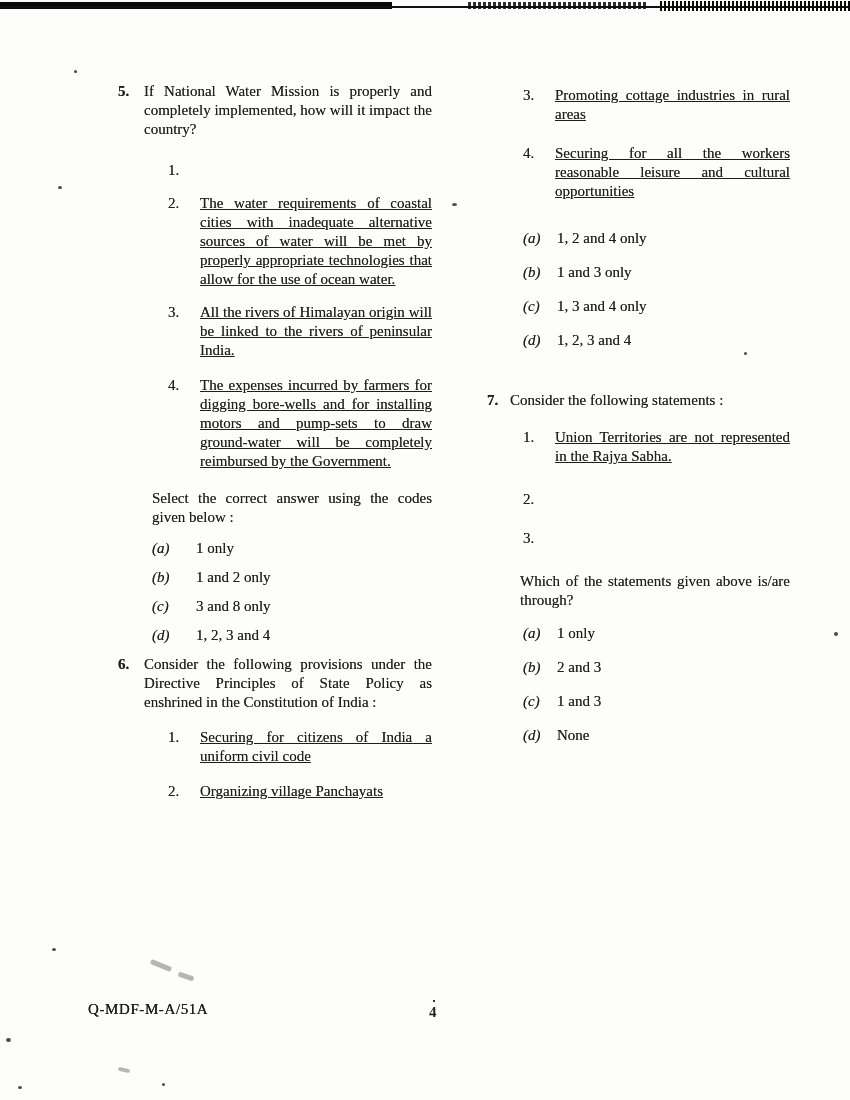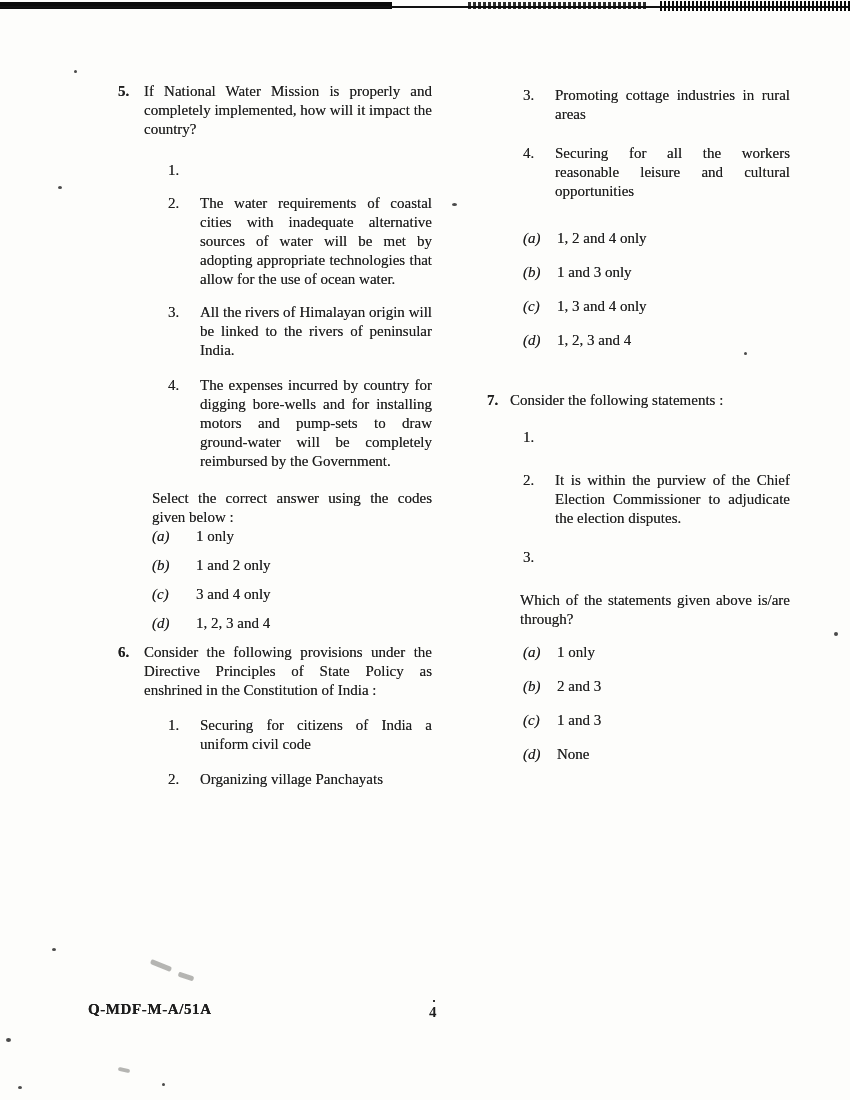--- a/index.html
+++ b/index.html
@@ -30,40 +30,40 @@
 
   .question { display: flex; }
   .qnum { font-weight: 700; flex: 0 0 26px; }
   .col-right .qnum { flex: 0 0 23px; }
   .qbody { flex: 1; text-align: justify; }
 
   .subitem { display: flex; }
   .col-left  .subitem { margin-left: 50px; }
   .col-right .subitem { margin-left: 36px; }
   .inum { flex: 0 0 32px; }
-  .itext { flex: 1; text-align: justify; }
+  .itext { flex: 1; text-align: justify; text-decoration: underline; }
 
   .prompt { text-align: justify; }
   .col-left  .prompt { margin-left: 34px; }
   .col-right .prompt { margin-left: 33px; }
 
   .option { display: flex; }
   .col-left  .option { margin-left: 34px; margin-bottom: 10px; }
   .col-right .option { margin-left: 36px; margin-bottom: 15px; }
   .olabel { font-style: italic; flex: 0 0 34px; }
   .col-left .olabel { flex: 0 0 44px; }
 
   
   .mb22{margin-bottom:22px}.mb20{margin-bottom:20px}.mb14{margin-bottom:14px}
-  .mb16{margin-bottom:16px}.mb18{margin-bottom:18px}.mb10{margin-bottom:0}
+  .mb16{margin-bottom:16px}.mb18{margin-bottom:18px}.mb10{margin-bottom:12px}
   .mb28{margin-bottom:28px}.mb24{margin-bottom:24px}.mb38{margin-bottom:28px}
 
   
   .footer-code { position: absolute; left: 88px; top: 1001px; font-size: 15px;
-                 font-weight: 700; letter-spacing: 0.6px; text-shadow: 0 0 0.4px #111; }
+                 font-weight: 400; letter-spacing: 0.6px; text-shadow: 0 0 0.4px #111; }
   .page-number { position: absolute; left: 429px; top: 1004px; font-size: 15px; font-weight: 700; }
   .page-number::before { content:""; position:absolute; left:4px; top:-4px; width:2px; height:2px; background:#333; }
 
   
   .speck { position: absolute; background: #4a4a4a; border-radius: 50%; }
   .smudge { position: absolute; background: #7a7a76; border-radius: 2px; opacity: .55; }
 </style>
 </head>
 <body>
 
@@ -80,46 +80,46 @@
     <span class="qnum">5.</span>
     <span class="qbody">If National Water Mission is properly and completely implemented, how will it impact the country?</span>
   </div>
 
   <div class="subitem mb14">
     <span class="inum">1.</span>
   </div>
 
   <div class="subitem mb14">
     <span class="inum">2.</span>
-    <span class="itext">The water requirements of coastal cities with inadequate alternative sources of water will be met by adopting appropriate technologies that allow for the use of ocean water.</span>
+    <span class="itext">The water requirements of coastal cities with inadequate alternative sources of water will be met by properly appropriate technologies that allow for the use of ocean water.</span>
   </div>
 
   <div class="subitem mb16">
     <span class="inum">3.</span>
     <span class="itext">All the rivers of Himalayan origin will be linked to the rivers of peninsular India.</span>
   </div>
 
   <div class="subitem mb18">
     <span class="inum">4.</span>
-    <span class="itext">The expenses incurred by country for digging bore-wells and for installing motors and pump-sets to draw ground-water will be completely reimbursed by the Government.</span>
+    <span class="itext">The expenses incurred by farmers for digging bore-wells and for installing motors and pump-sets to draw ground-water will be completely reimbursed by the Government.</span>
   </div>
 
   <div class="prompt mb10">Select the correct answer using the codes given below :</div>
 
   <div class="option">
     <span class="olabel">(a)</span>
     <span>1 only</span>
   </div>
   <div class="option">
     <span class="olabel">(b)</span>
     <span>1 and 2 only</span>
   </div>
   <div class="option">
     <span class="olabel">(c)</span>
-    <span>3 and 4 only</span>
+    <span>3 and 8 only</span>
   </div>
   <div class="option mb38">
     <span class="olabel">(d)</span>
     <span>1, 2, 3 and 4</span>
   </div>
 
   <div class="question mb16">
     <span class="qnum">6.</span>
     <span class="qbody">Consider the following provisions under the Directive Principles of State Policy as enshrined in the Constitution of India :</span>
   </div>
@@ -166,25 +166,25 @@
     <span>1, 2, 3 and 4</span>
   </div>
 
   <div class="question mb18">
     <span class="qnum">7.</span>
     <span class="qbody">Consider the following statements :</span>
   </div>
 
   <div class="subitem mb24">
     <span class="inum">1.</span>
+    <span class="itext">Union Territories are not represented in the Rajya Sabha.</span>
   </div>
 
   <div class="subitem mb20">
     <span class="inum">2.</span>
-    <span class="itext">It is within the purview of the Chief Election Commissioner to adjudicate the election disputes.</span>
   </div>
 
   <div class="subitem mb24">
     <span class="inum">3.</span>
   </div>
 
   <div class="prompt mb14">Which of the statements given above is/are through?</div>
 
   <div class="option">
     <span class="olabel">(a)</span>

